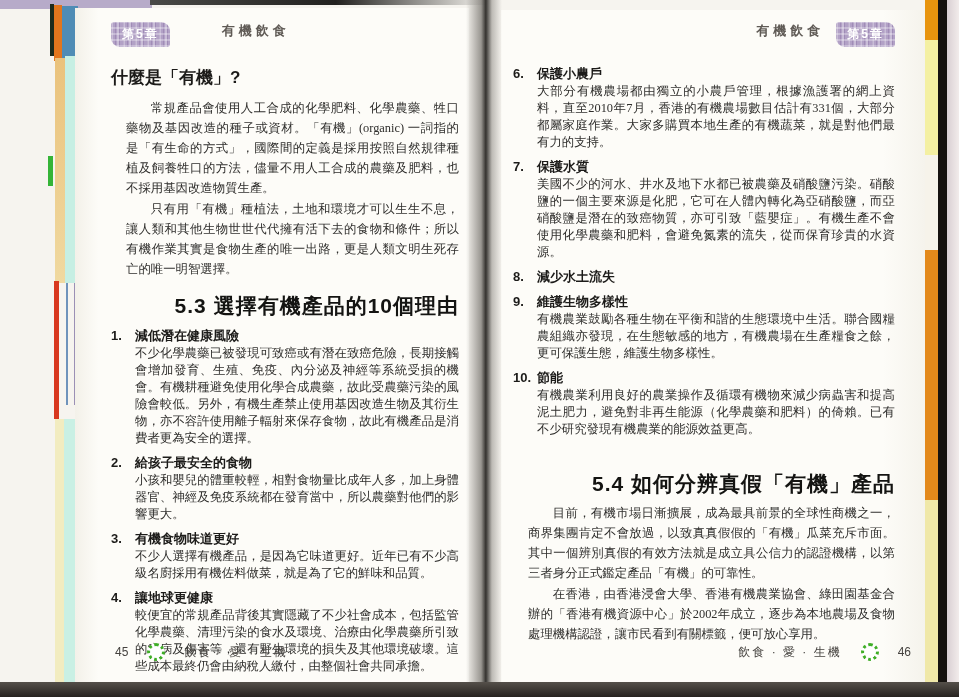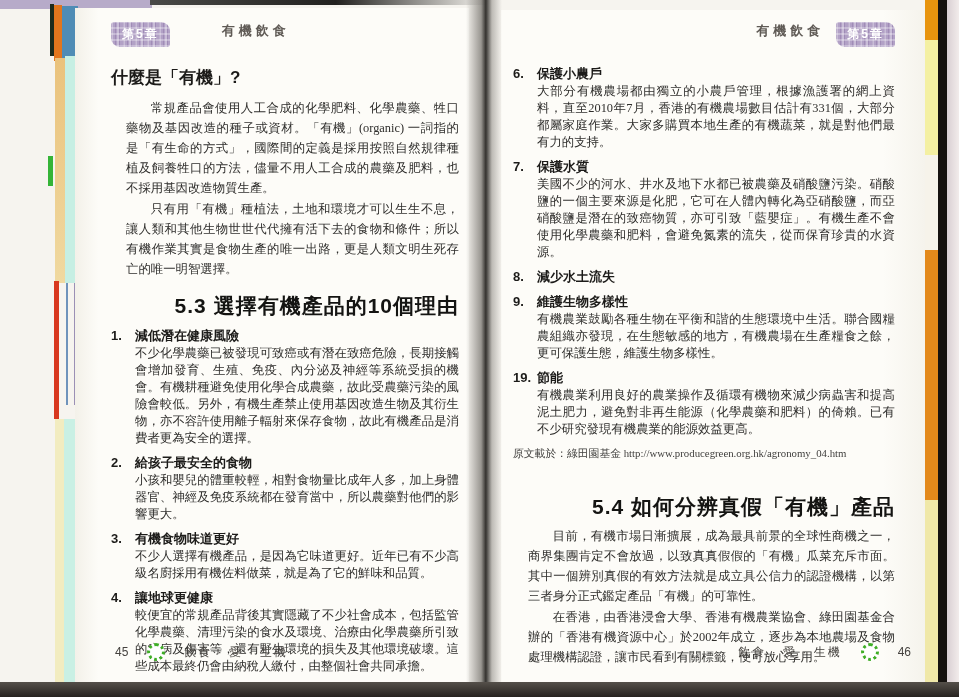--- a/index.html
+++ b/index.html
@@ -193,28 +193,27 @@
         <div class="item">
           <div class="item-head">
             <span class="item-num">9.</span>
             <span class="item-title">維護生物多樣性</span>
           </div>
           <div class="item-body">有機農業鼓勵各種生物在平衡和諧的生態環境中生活。聯合國糧農組織亦發現，在生態敏感的地方，有機農場在生產糧食之餘，更可保護生態，維護生物多樣性。</div>
         </div>
 
         <div class="item">
           <div class="item-head">
-            <span class="item-num">19.</span>
+            <span class="item-num">10.</span>
             <span class="item-title">節能</span>
           </div>
           <div class="item-body">有機農業利用良好的農業操作及循環有機物來減少病蟲害和提高泥土肥力，避免對非再生能源（化學農藥和肥料）的倚賴。已有不少研究發現有機農業的能源效益更高。</div>
         </div>
       </div>
 
-    <p class="source-note">原文載於：綠田園基金 http://www.producegreen.org.hk/agronomy_04.htm</p>
 
     <div class="sec-heading heading-54">5.4 如何分辨真假「有機」產品</div>
 
     <div>
 
     <p class="body">目前，有機市場日漸擴展，成為最具前景的全球性商機之一，商界集團肯定不會放過，以致真真假假的「有機」瓜菜充斥市面。其中一個辨別真假的有效方法就是成立具公信力的認證機構，以第三者身分正式鑑定產品「有機」的可靠性。</p>
         <p class="body">在香港，由香港浸會大學、香港有機農業協會、綠田園基金合辦的「香港有機資源中心」於2002年成立，逐步為本地農場及食物處理機構認證，讓市民看到有關標籤，便可放心享用。</p>
       </div>
 
     <div class="footer footer-right">

